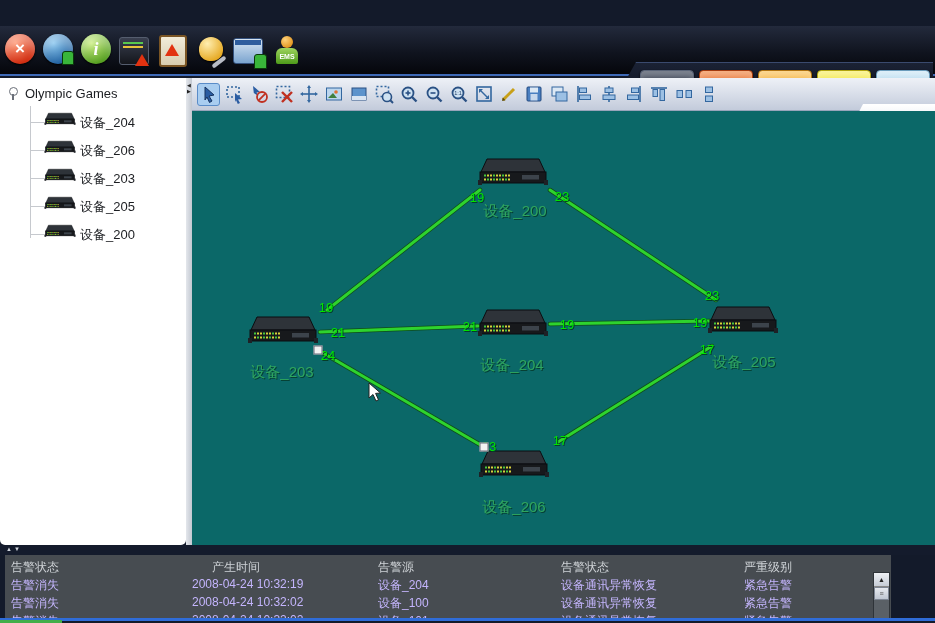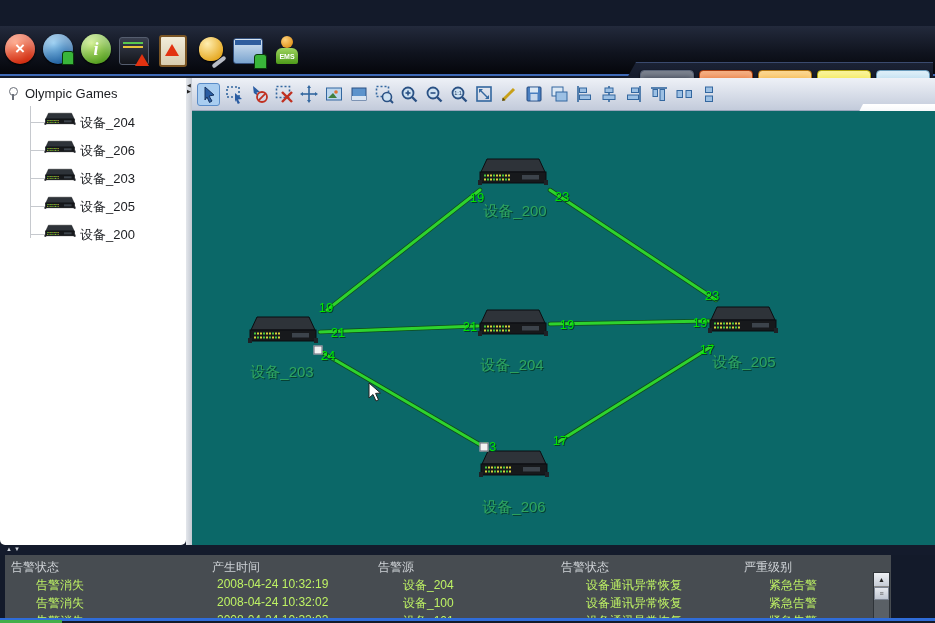--- a/index.html
+++ b/index.html
@@ -86,21 +86,21 @@
   #cursor{position:absolute;}
 
   
   #hgap{position:absolute;left:0;top:545px;width:935px;height:10px;background:#141b2c;}
   #hgap .arrows{position:absolute;left:6px;top:1px;color:#cfd4dc;font-size:6px;letter-spacing:2px;}
 
   
   #alarm-panel{position:absolute;left:5px;top:555px;width:886px;height:63px;background:#474c51;overflow:hidden;}
   .col{position:absolute;white-space:nowrap;font-size:12px;}
   .alarm-header .col{color:#ced2d6;}
-  .alarm-row .col{color:#bef264;margin-left:25px;}
+  .alarm-row .col{color:#c4b5fd;}
 
   
   #vscroll{position:absolute;right:1px;top:17px;width:15px;height:46px;background:#5a6066;border:1px solid #2e3338;}
   #vscroll .up{height:13px;background:linear-gradient(#eef0f4,#c6ccd6);border-bottom:1px solid #888;
     display:flex;align-items:center;justify-content:center;font-size:7px;color:#222;}
   #vscroll .thumb{height:13px;background:linear-gradient(#e6e9ef,#bfc6d2);border:1px solid #7e8694;box-sizing:border-box;
     display:flex;align-items:center;justify-content:center;font-size:7px;color:#555;}
 
   #bottom-border{position:absolute;left:0;top:618px;width:935px;height:3px;background:#2f6cd8;}
   #taskbar-sliver{position:absolute;left:0;top:620px;width:62px;height:3px;background:#42ae4a;}

